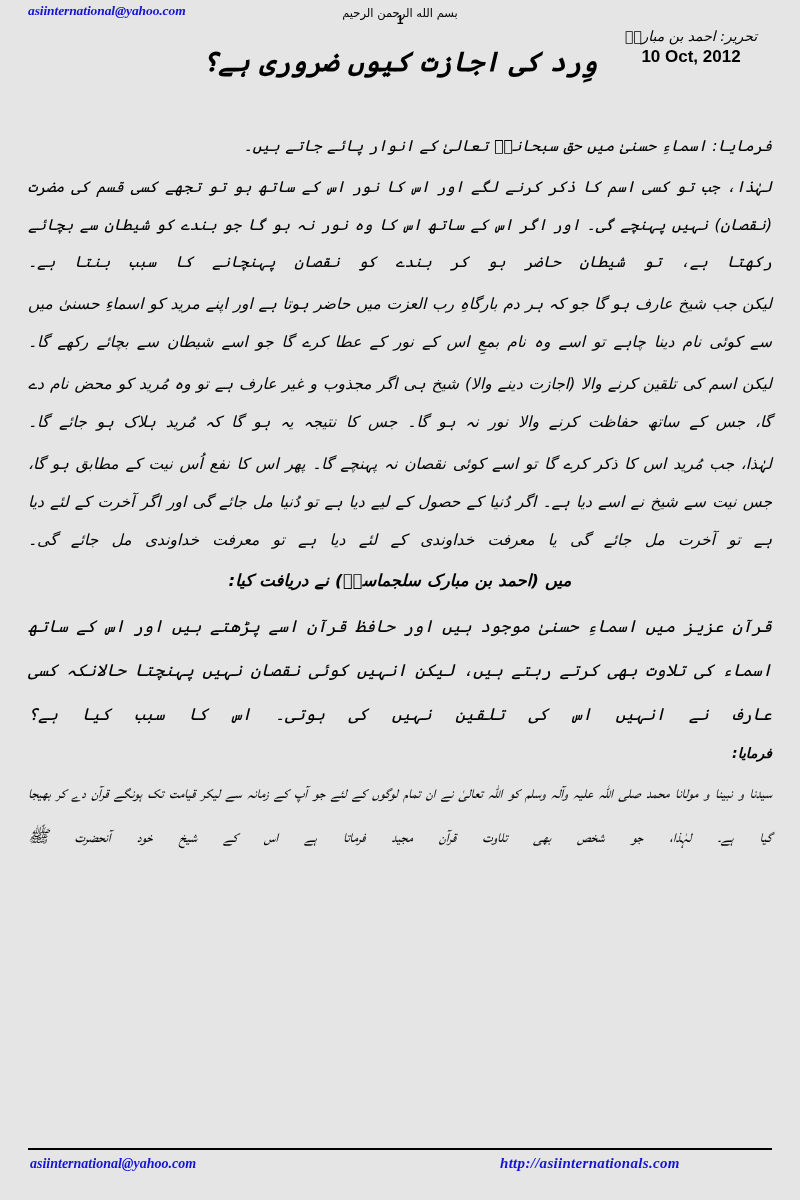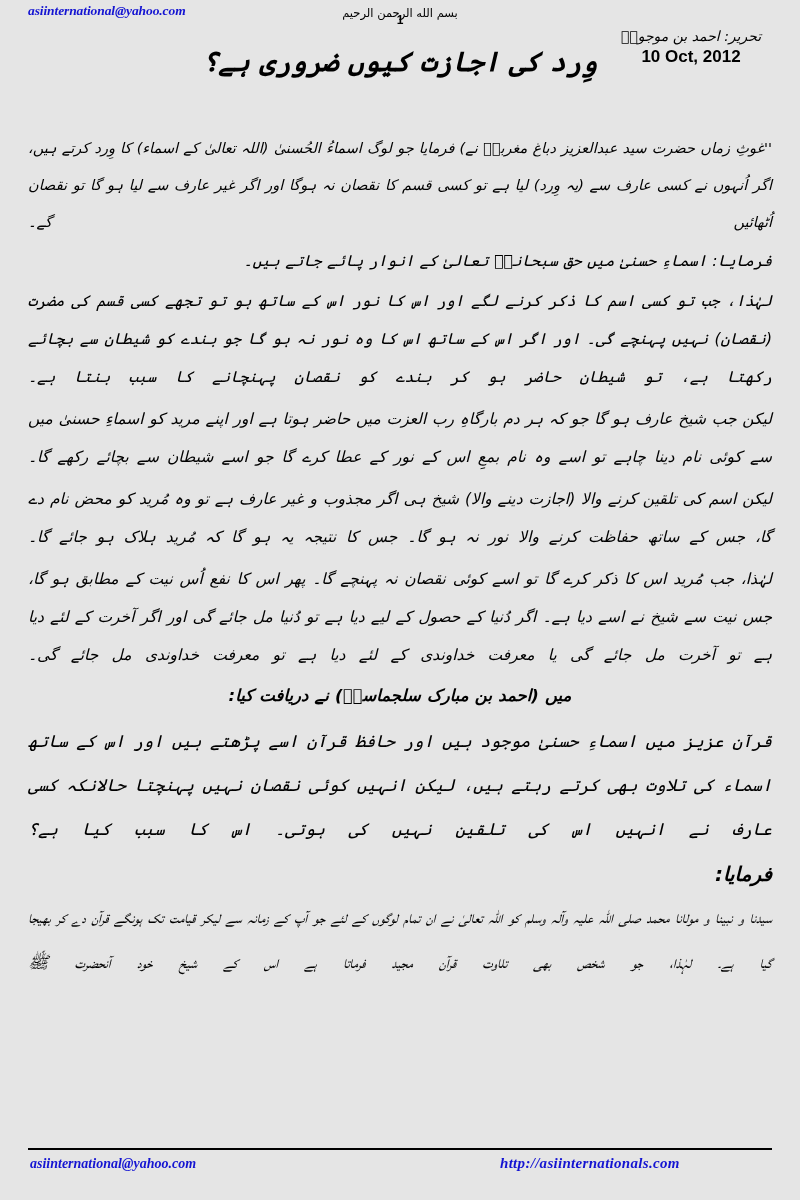--- a/index.html
+++ b/index.html
@@ -171,21 +171,21 @@
     font-style: italic;
     font-size: 17px;
     line-height: 2.6;
     letter-spacing: 0.1px;
   }
 
   .q-label {
     text-align: right;
     text-align-last: right;
     font-weight: bold;
-    font-size: 20px;
+    font-size: 14px;
     line-height: 1.8;
     margin: 2px 0 4px 0;
     direction: rtl;
     font-family: "DejaVu Sans", sans-serif;
     font-style: italic;
   }
 
   
   .footer {
     position: absolute;
@@ -237,30 +237,29 @@
 
     <div class="header-email">asiinternational@yahoo.com</div>
 
     <div class="bismillah-wrap">
       <span class="bismillah">بسم الله الرحمن الرحيم</span>
     </div>
 
     <div class="page-number">1</div>
 
     <div class="byline-block">
-      <div class="byline-author">تحریر: احمد بن موجودؒ</div>
+      <div class="byline-author">تحریر: احمد بن مبارکؒ</div>
       <div class="byline-date">10 Oct, 2012</div>
     </div>
 
     <div class="doc-title">وِرد کی اجازت کیوں ضروری ہے؟</div>
   </div>
 
   <div class="body-area">
 
-    <p class="para opening">''غوثِ زماں حضرت سید عبدالعزیز دباغ مغربیؒ نے) فرمایا جو لوگ اسماءُ الحُسنیٰ (اللہ تعالیٰ کے اسماء) کا وِرد کرتے ہیں، اگر اُنہوں نے کسی عارف سے (یہ وِرد) لیا ہے تو کسی قسم کا نقصان نہ ہوگا اور اگر غیر عارف سے لیا ہو گا تو نقصان اُٹھائیں گے۔</p>
 
 
     <p class="para rightline">فرمایا:   اسماءِ حسنیٰ میں حق سبحانہٗ تعالیٰ کے انوار پائے جاتے ہیں۔</p>
 
     <p class="para">لہٰذا،  جب تو کسی اسم کا ذکر کرنے لگے اور اس کا نور اس کے ساتھ ہو تو تجھے کسی قسم کی مضرت (نقصان) نہیں پہنچے گی۔ اور اگر اس کے ساتھ اس کا وہ نور نہ ہو گا جو بندے کو شیطان سے بچائے رکھتا ہے، تو شیطان حاضر ہو کر بندے کو نقصان پہنچانے کا سبب بنتا ہے۔</p>
 
     <p class="para">لیکن جب شیخ عارف ہو گا جو کہ ہر دم بارگاہِ رب العزت میں حاضر ہوتا ہے اور اپنے مرید کو اسماءِ حسنیٰ میں سے کوئی نام دینا چاہے تو اسے وہ نام بمعِ اس کے نور کے عطا کرے گا جو اسے شیطان سے بچائے رکھے گا۔</p>
 
     <p class="para">لیکن اسم کی تلقین کرنے والا (اجازت دینے والا)  شیخ ہی اگر مجذوب و غیر عارف ہے تو وہ مُرید کو محض نام دے گا، جس کے ساتھ حفاظت کرنے والا نور نہ ہو گا۔ جس کا نتیجہ یہ ہو گا کہ مُرید ہلاک ہو جائے گا۔</p>
 

